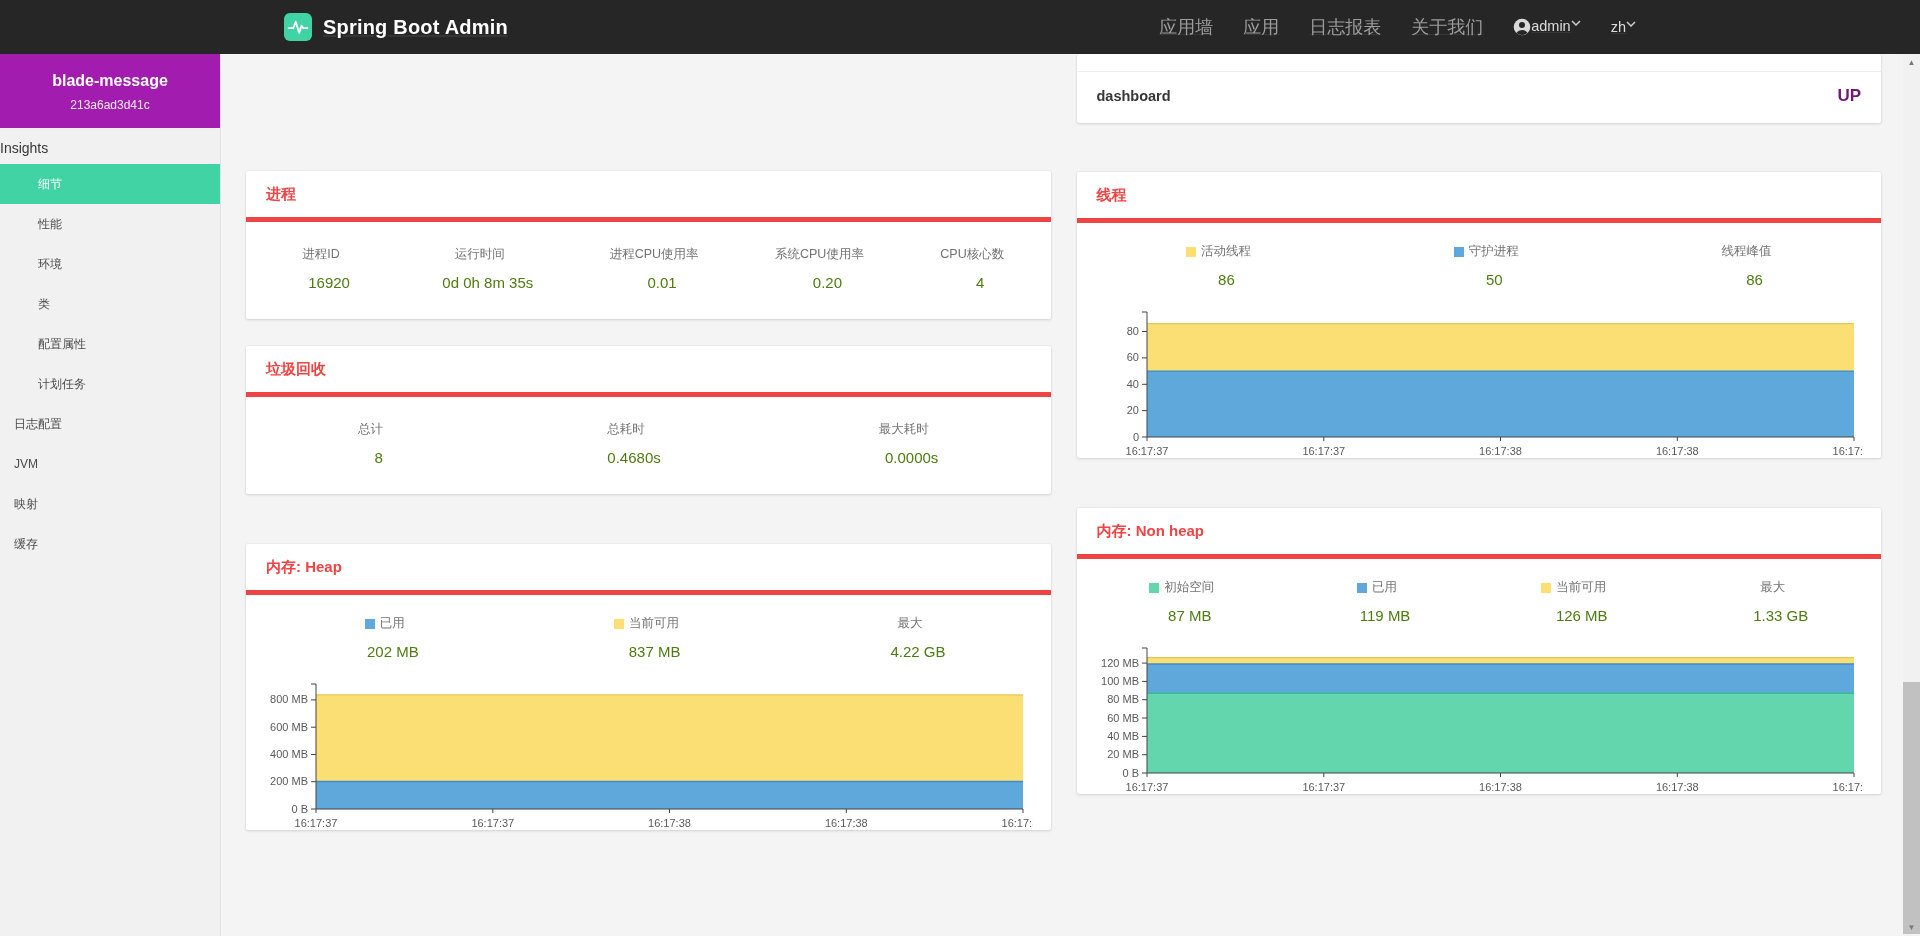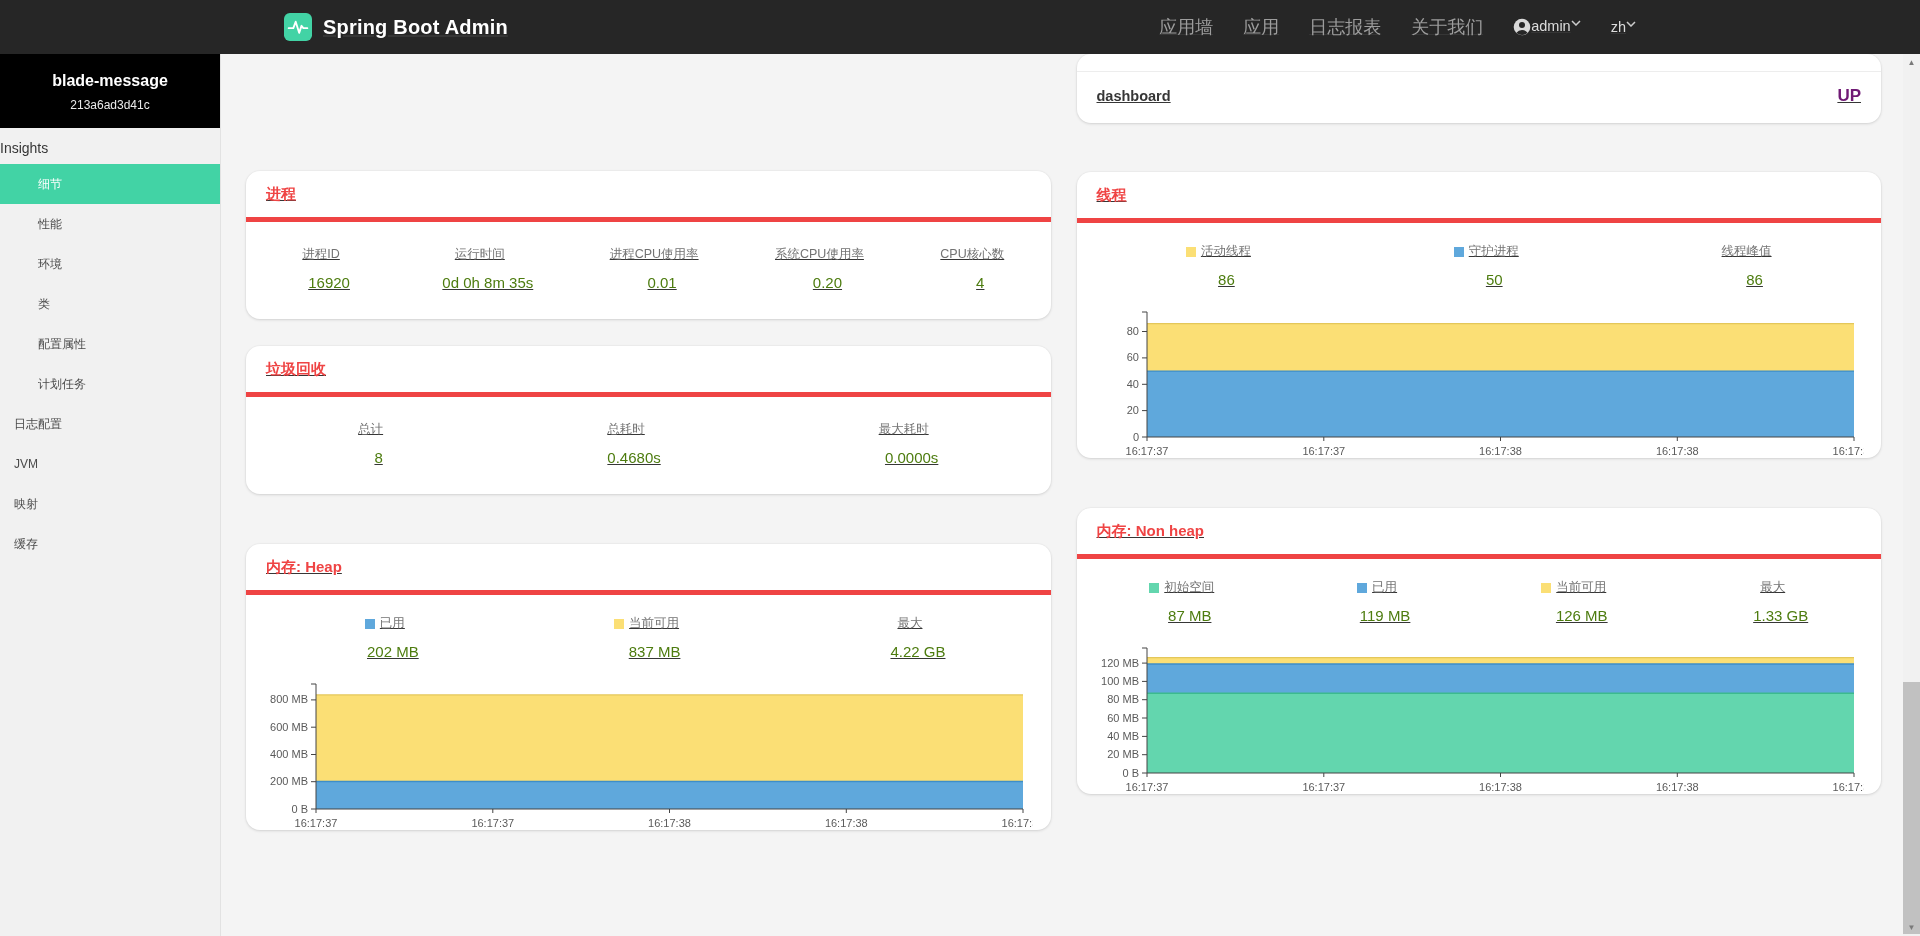--- a/index.html
+++ b/index.html
@@ -13,33 +13,33 @@
   .nav-inner { max-width:1360px; margin:0 auto; height:100%; display:flex; align-items:center; justify-content:space-between; padding:0 4px;text-decoration:underline; }
   .brand { display:flex; align-items:center; gap:11px; cursor:pointer; }
   .brand-logo { width:28px; height:28px; display:block; }
   .brand-text { color:#ffffff; font-size:20px; font-weight:600; letter-spacing:.2px; }
   .nav-right { display:flex; align-items:center; gap:30px; }
   .nav-link { color:#9d9d9d; font-size:18px; cursor:pointer; }
   .nav-user, .nav-lang { display:flex; color:#dcdcdc; font-size:14.5px; cursor:pointer; }
   .chev { display:block; margin-top:2px; }
   
   .sidebar { position:absolute; top:54px; left:0; bottom:0; width:221px; background:#f1f1f1; border-right:1px solid #e2e2e2; z-index:20; }
-  .instance { background:#000000; text-align:center; padding:18px 8px 16px; }
+  .instance { background:#a21caf; text-align:center; padding:18px 8px 16px; }
   .instance-name { color:#ffffff; font-size:16px; font-weight:600; }
   .instance-id { color:rgba(255,255,255,.92); font-size:12px; margin-top:8px; }
   .side-group { height:36px; line-height:40px; font-size:14px; color:#363636; cursor:pointer; }
   .side-item { height:40px; line-height:40px; font-size:12px; color:#4a4a4a; padding-left:14px; cursor:pointer; }
   .side-item.sub { padding-left:38px; }
   .side-item.active { background:#42d3a5; color:#ffffff; }
   
   .main { position:absolute; top:54px; left:221px; right:17px; bottom:0; padding:0 22px 0 25px; overflow:hidden; }
   .columns { display:flex; gap:26px; align-items:flex-start; }
   .col { flex:1; min-width:0; }
   .col-left { padding-top:117px; }
-  .card { background:#ffffff; border-radius:14px; box-shadow:0 1px 3px rgba(0,0,0,.13), 0 0 0 1px rgba(0,0,0,.02);text-decoration:underline; }
+  .card { background:#ffffff; border-radius:2px; box-shadow:0 1px 3px rgba(0,0,0,.13), 0 0 0 1px rgba(0,0,0,.02); }
   .card-header { padding:14px 20px 13px; border-bottom:5px solid #ef4444; font-size:15px; font-weight:600; color:#ef4444; }
   .metrics { display:flex; justify-content:space-around; padding:24px 8px 28px; }
   .chart-card .metrics { padding:20px 8px 14px; }
   .metric { text-align:center; }
   .metric-label { font-size:12.5px; color:#737373; display:flex; align-items:center; justify-content:center; gap:5px; }
   .metric-value { font-size:15px; color:#4d7c0f; margin-top:11px;margin-left:16px; }
   .swatch { width:10px; height:10px; display:inline-block; flex:0 0 auto; }
   .chart { margin:6px 18px 24px; height:150px; }
   svg text.tick { font-size:11px; fill:#5a5a5a; font-family:"Liberation Sans","DejaVu Sans",sans-serif; }
   

